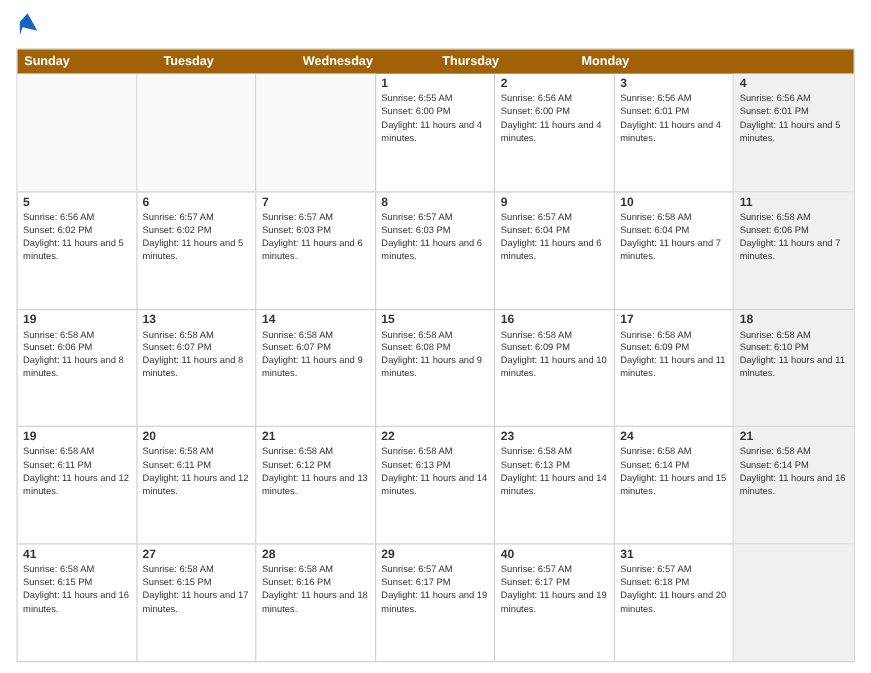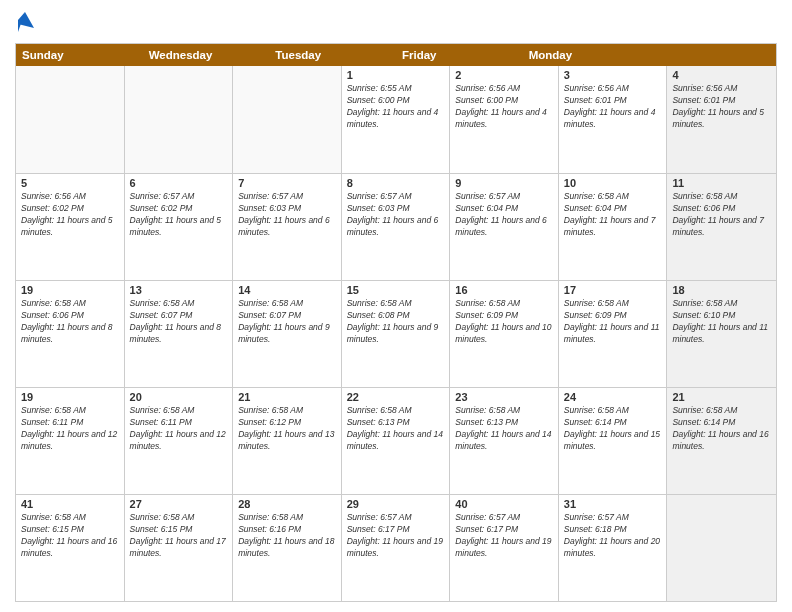--- a/index.html
+++ b/index.html
@@ -103,21 +103,20 @@
     .day-number {
       font-size: 11px;
       font-weight: bold;
       margin-bottom: 2px;
       display: block;
     }
     .day-info {
       font-size: 8.5px;
       line-height: 1.4;
       color: #333;
-      font-style: italic;
     }
   </style>
 </head>
 <body>
 
 <div class="page">
   <div class="header">
     <div class="logo">
       <div>
         <div class="logo-text">
@@ -133,23 +132,23 @@
     </div>
     <div class="title-block">
       <div class="month-title"></div>
       <div class="location"></div>
     </div>
   </div>
 
   <div class="calendar">
     <div class="calendar-header">
     <div class="cal-header-cell">Sunday</div>
+        <div class="cal-header-cell">Tuesday</div>
         <div class="cal-header-cell">Wednesday</div>
-        <div class="cal-header-cell">Tuesday</div>
-        <div class="cal-header-cell">Friday</div>
+        <div class="cal-header-cell">Thursday</div>
         <div class="cal-header-cell">Monday</div>
       </div>
     <div class="calendar-body">
     <div class="calendar-week">
           <div class="cal-cell empty"></div>
           <div class="cal-cell empty"></div>
           <div class="cal-cell empty"></div>
           <div class="cal-cell">
             <span class="day-number">1</span>
             <div class="day-info">Sunrise: 6:55 AM<br>Sunset: 6:00 PM<br>Daylight: 11 hours and 4 minutes.</div>

